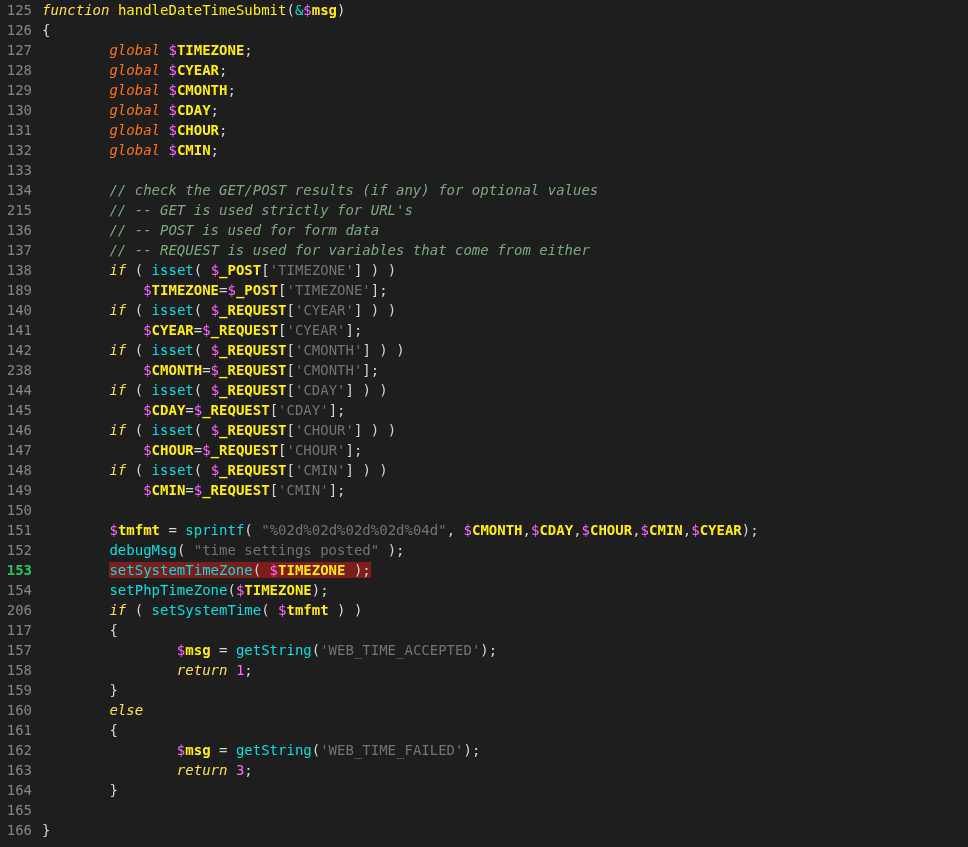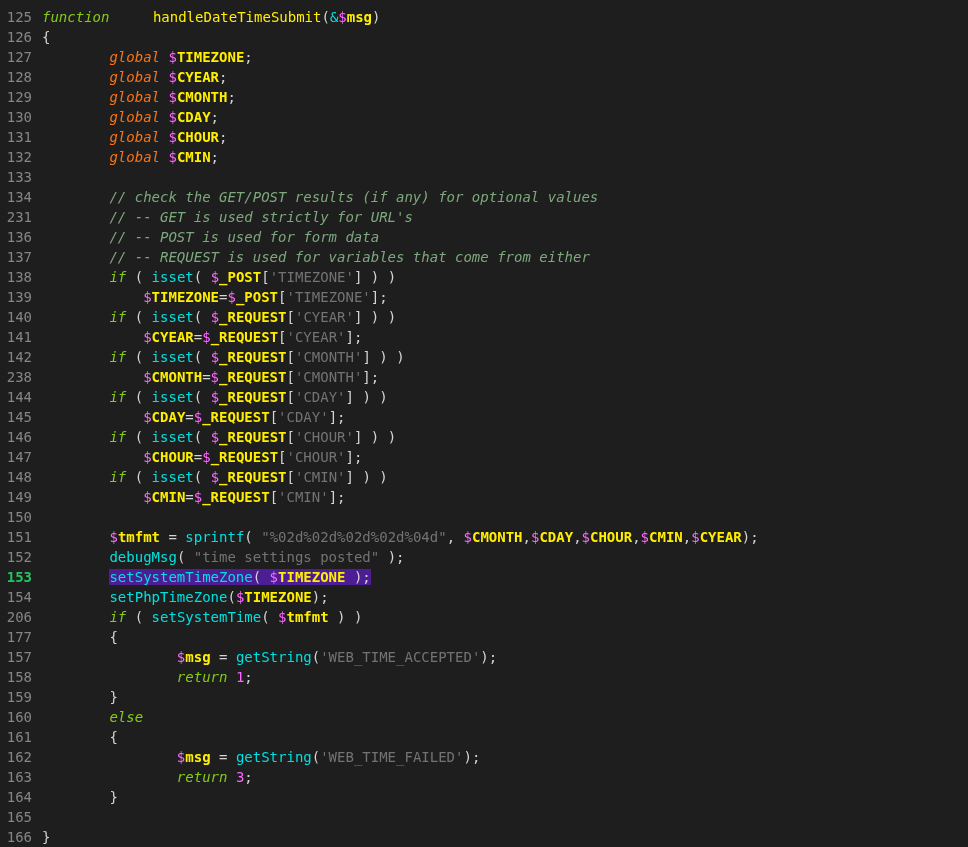--- a/index.html
+++ b/index.html
@@ -9,21 +9,20 @@
     font-size: 14px;
     line-height: 20px;
     width: 968px;
     height: 847px;
     overflow: hidden;
     color: #d4d4d4;
   }
   .editor {
     display: flex;
     height: 100%;
-    align-items: flex-end;
   }
   .gutter {
     background: #1e1e1e;
     text-align: right;
     padding: 0 10px 0 0;
     user-select: none;
     flex-shrink: 0;
     width: 42px;
   }
   .ln {
@@ -34,71 +33,71 @@
     color: #22c55e;
     font-weight: bold;
   }
   .code {
     white-space: pre;
     flex: 1;
   }
   .codeline {
     height: 20px;
   }
-  .kw   { color: #84cc16; font-style: italic; } 
+  .kw   { color: #fde047; font-style: italic; } 
   .glob { color: #f97316; font-style: italic; }
   .var  { color: #ff66ff; }
   .varb { color: #ffee00; font-weight: bold; }
   .fn   { color: #00e0e0; }
-  .fnd  { color: #ffee00; margin-left: 35px; }
+  .fnd  { color: #ffee00; }
   .punc { color: #d4d4d4; }
   .br   { color: #d4d4d4; }
   .str  { color: #737373; }
   .cmt  { color: #7da87d; font-style: italic; }
   .num  { color: #ff66ff; }
   .byref{ color: #00e0e0; }
-  .sel  { background: #4c1d95; }
+  .sel  { background: #7f1d1d; }
 </style>
 </head>
 <body>
 
 <div class="editor">
   <div class="gutter">
       <div class="ln">125</div>
       <div class="ln">126</div>
       <div class="ln">127</div>
       <div class="ln">128</div>
       <div class="ln">129</div>
       <div class="ln">130</div>
       <div class="ln">131</div>
       <div class="ln">132</div>
       <div class="ln">133</div>
       <div class="ln">134</div>
-      <div class="ln">231</div>
+      <div class="ln">215</div>
       <div class="ln">136</div>
       <div class="ln">137</div>
       <div class="ln">138</div>
-      <div class="ln">139</div>
+      <div class="ln">189</div>
       <div class="ln">140</div>
       <div class="ln">141</div>
       <div class="ln">142</div>
       <div class="ln">238</div>
       <div class="ln">144</div>
       <div class="ln">145</div>
       <div class="ln">146</div>
       <div class="ln">147</div>
       <div class="ln">148</div>
       <div class="ln">149</div>
       <div class="ln">150</div>
       <div class="ln">151</div>
       <div class="ln">152</div>
       <div class="ln current">153</div>
       <div class="ln">154</div>
       <div class="ln">206</div>
-      <div class="ln">177</div>
+      <div class="ln">117</div>
       <div class="ln">157</div>
       <div class="ln">158</div>
       <div class="ln">159</div>
       <div class="ln">160</div>
       <div class="ln">161</div>
       <div class="ln">162</div>
       <div class="ln">163</div>
       <div class="ln">164</div>
       <div class="ln">165</div>
       <div class="ln">166</div>

